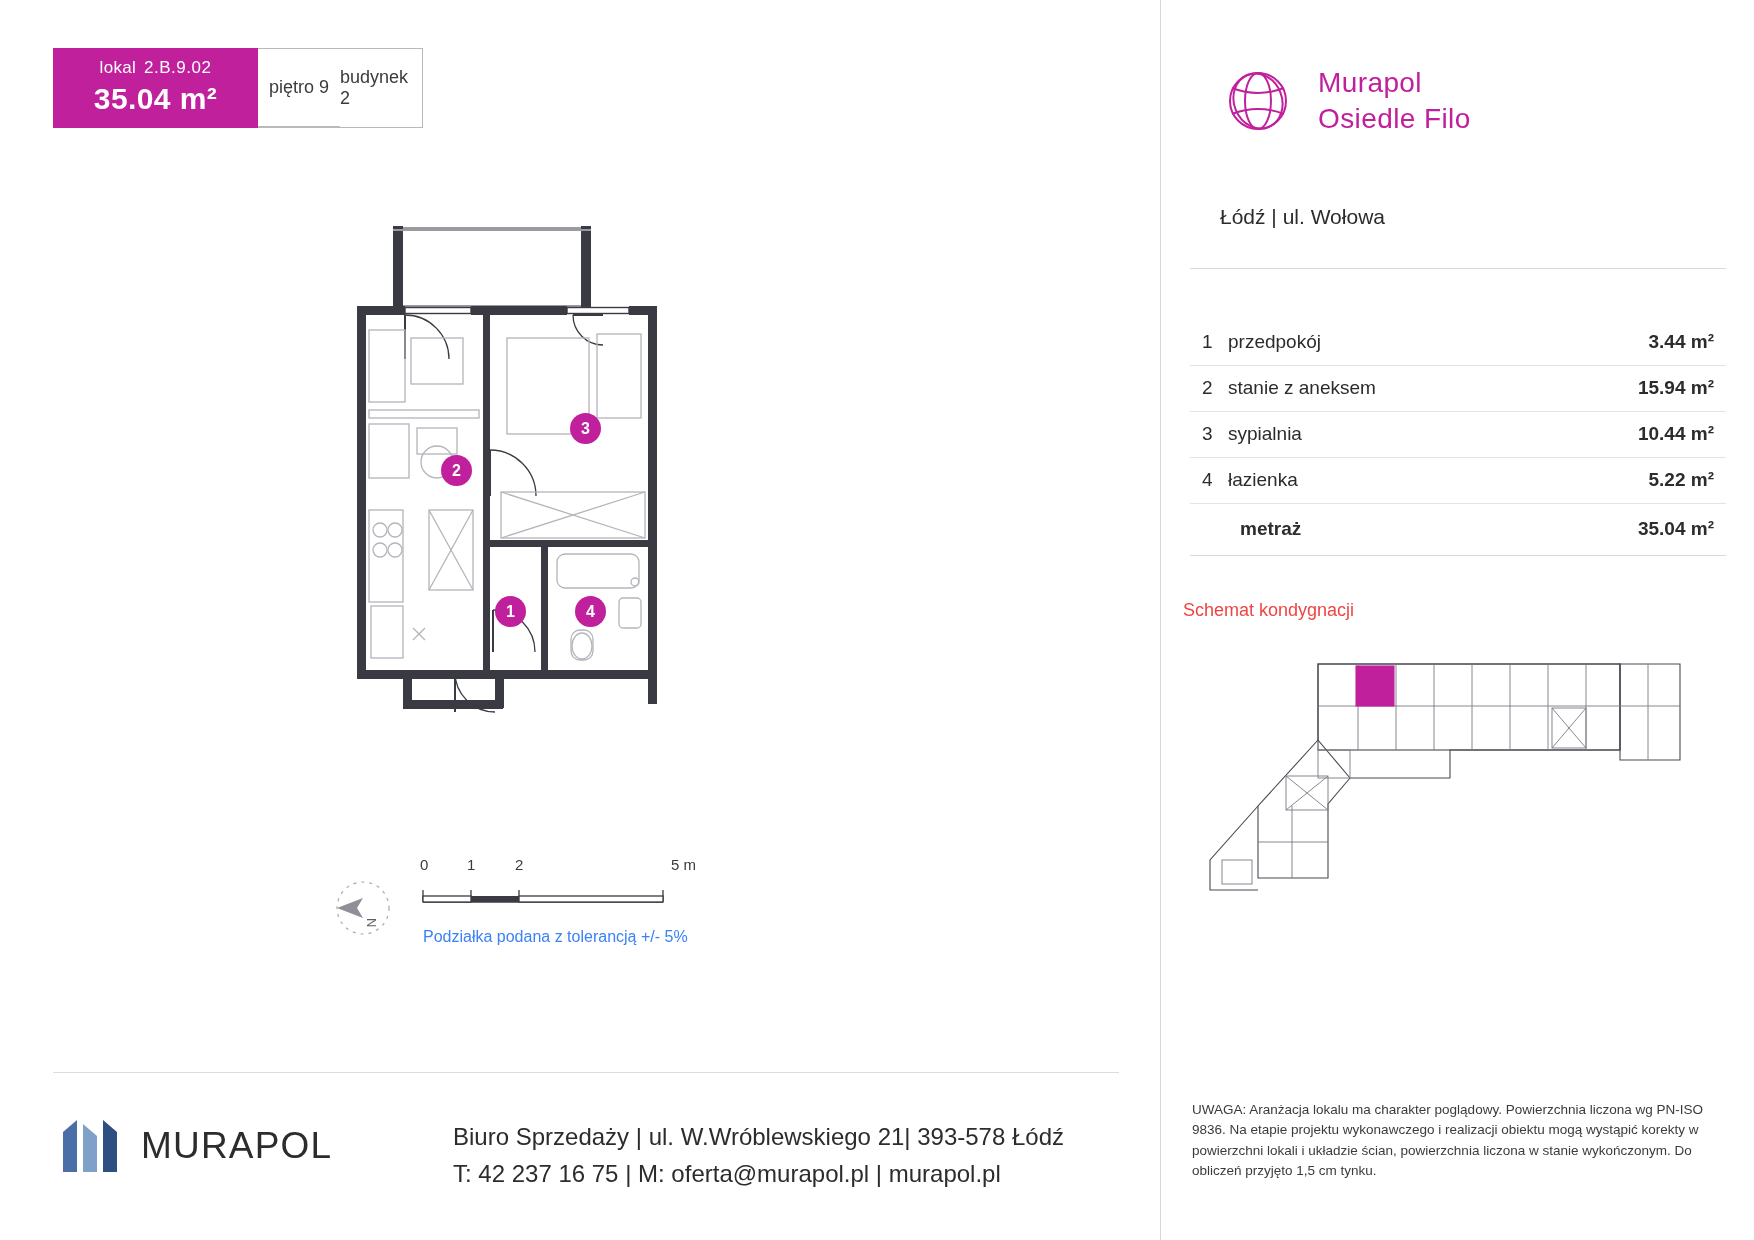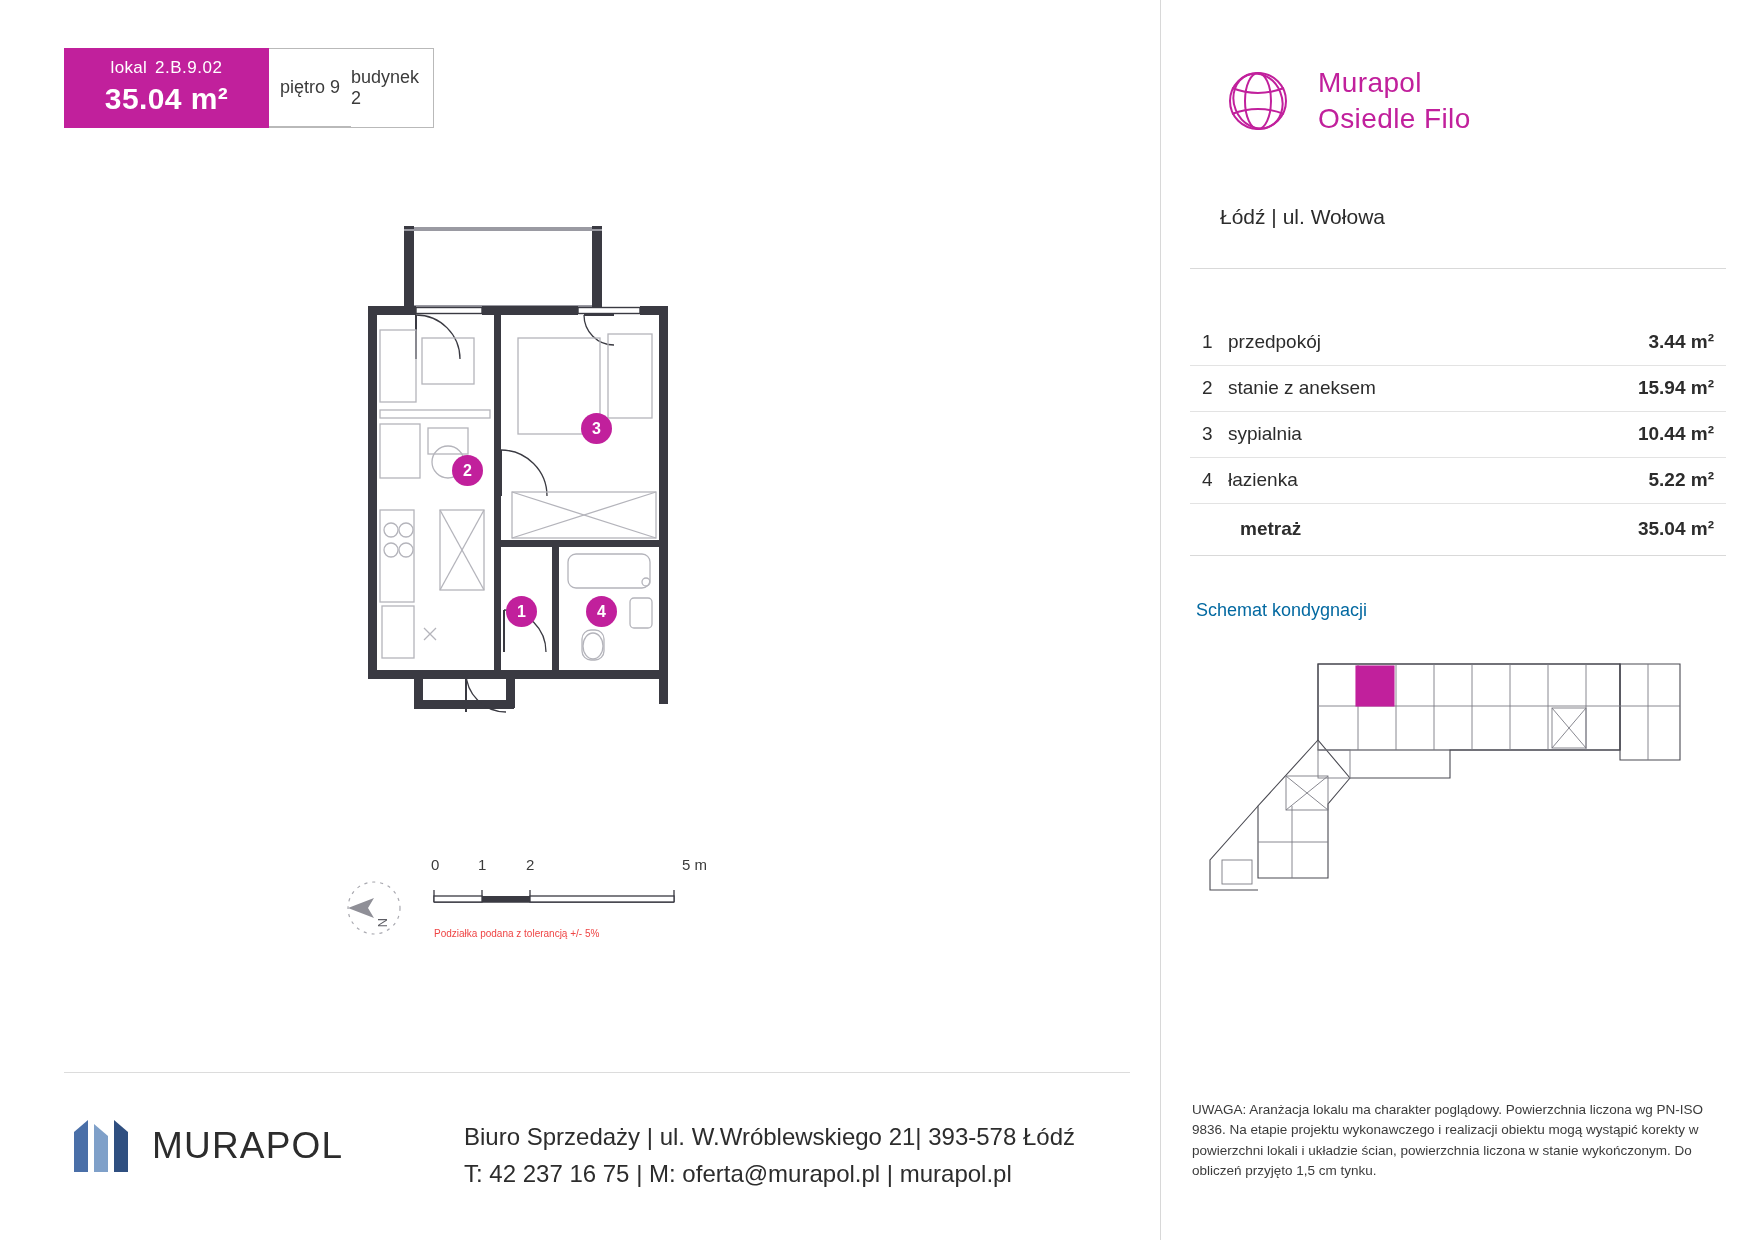--- a/index.html
+++ b/index.html
@@ -12,21 +12,21 @@
     height: 1240px;
     position: relative;
     font-family: "Liberation Sans", sans-serif;
     color: #231f20;
     overflow: hidden;
   }
 
   
   .left-pane {
     position: absolute;
-    left: 16px; top: 0;
+    left: 5px; top: 0;
     width: 1160px; height: 1200px;
   }
   .right-pane {
     position: absolute;
     left: 1160px; top: 0;
     width: 594px; height: 1240px;
   }
   .vert-divider {
     position: absolute;
     left: 1160px; top: 0;
@@ -106,22 +106,22 @@
 
   
   .scale-block {
     position: absolute;
     left: 318px; top: 860px;
     width: 420px; height: 110px;
   }
   .scale-note {
     position: absolute;
     left: 100px; top: 68px;
-    font-size: 10px;
-    color: #ef4444;
+    font-size: 16px;
+    color: #3b82f6;
   }
   .scale-nums {
     position: absolute;
     left: 100px; top: 0;
     width: 320px;
     font-size: 15px;
     color: #3b3b3b;
   }
   .scale-nums span { position: absolute; }
 
@@ -193,23 +193,23 @@
   }
   .room-table tr:last-child td { border-bottom: none; }
   .room-table td.idx { width: 26px; text-align: left; padding-left: 12px; }
   .room-table td.nm  { text-align: left; }
   .room-table td.ar  { text-align: right; font-weight: bold; padding-right: 12px; white-space: nowrap; }
   .room-table tr.total td { font-weight: bold; padding-top: 14px; }
   .room-table tr.total td.nm { padding-left: 12px; }
 
   .schema-label {
     position: absolute;
-    left: 36px; top: 600px;
+    left: 23px; top: 600px;
     font-size: 18px;
-    color: #0369a1;
+    color: #ef4444;
   }
   .schema-img {
     position: absolute;
     left: 40px; top: 628px;
     width: 520px; height: 270px;
   }
   .disclaimer {
     position: absolute;
     left: 32px; top: 1100px;
     width: 532px;

